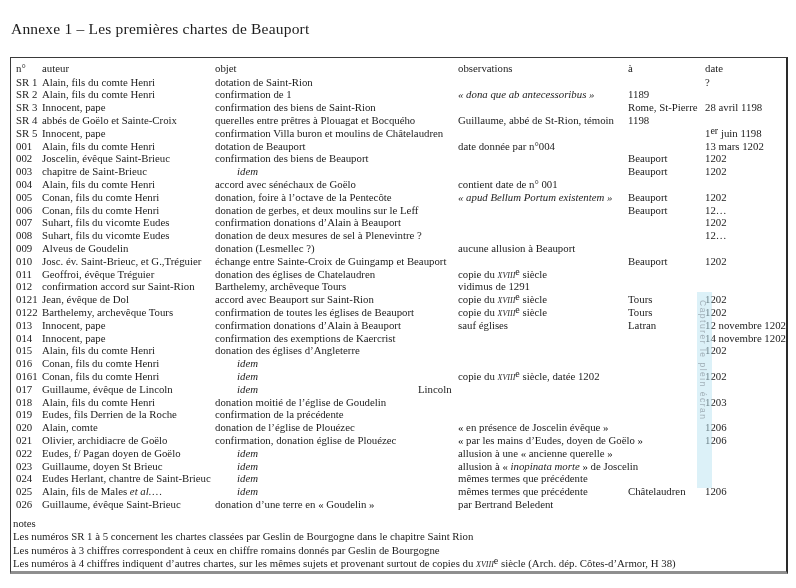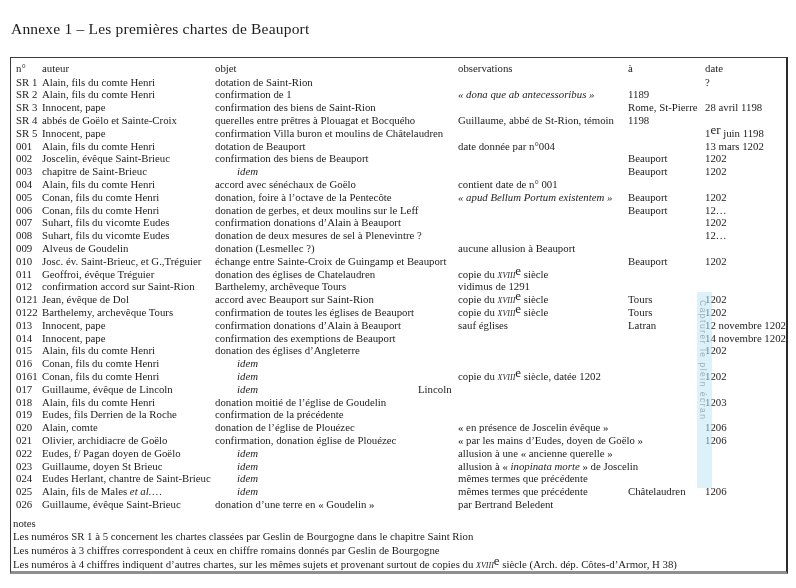--- a/index.html
+++ b/index.html
@@ -19,21 +19,21 @@
     padding:4px 0 0 5px;
   }
   .hrow,.row{
     display:grid;
     grid-template-columns:26px 173px 243px 170px 77px auto;
     font-size:10.8px;line-height:12.8px;height:12.8px;white-space:nowrap;
   }
   .hrow{height:13.6px;}
   .cell{overflow:visible;}
   .i{font-style:italic;}
-  .sup{font-size:13px;position:relative;top:-3px;}
+  .sup{font-size:10px;position:relative;top:-3px;}
   .sc{font-variant:small-caps;font-style:italic;}
   .ind{padding-left:22px;}
   .pull{margin-left:-40px;}
   .notes{
     position:absolute;left:13px;top:517px;font-size:10.8px;line-height:13.4px;
   }
   .strip{
     position:absolute;left:697px;top:292px;width:15px;height:196px;
     background:rgba(186,228,242,0.50);
   }
@@ -216,21 +216,21 @@
         <div class="cell"><span>013</span></div>
         <div class="cell"><span>Innocent, pape</span></div>
         <div class="cell"><span>confirmation donations d’Alain à Beauport</span></div>
         <div class="cell"><span>sauf églises</span></div>
         <div class="cell"><span>Latran</span></div>
         <div class="cell"><span>12 novembre 1202</span></div>
       </div>
       <div class="row">
         <div class="cell"><span>014</span></div>
         <div class="cell"><span>Innocent, pape</span></div>
-        <div class="cell"><span>confirmation des exemptions de Beauport</span></div>
+        <div class="cell"><span>confirmation des exemptions de Kaercrist</span></div>
         <div class="cell"><span></span></div>
         <div class="cell"><span></span></div>
         <div class="cell"><span>14 novembre 1202</span></div>
       </div>
       <div class="row">
         <div class="cell"><span>015</span></div>
         <div class="cell"><span>Alain, fils du comte Henri</span></div>
         <div class="cell"><span>donation des églises d’Angleterre</span></div>
         <div class="cell"><span></span></div>
         <div class="cell"><span></span></div>

